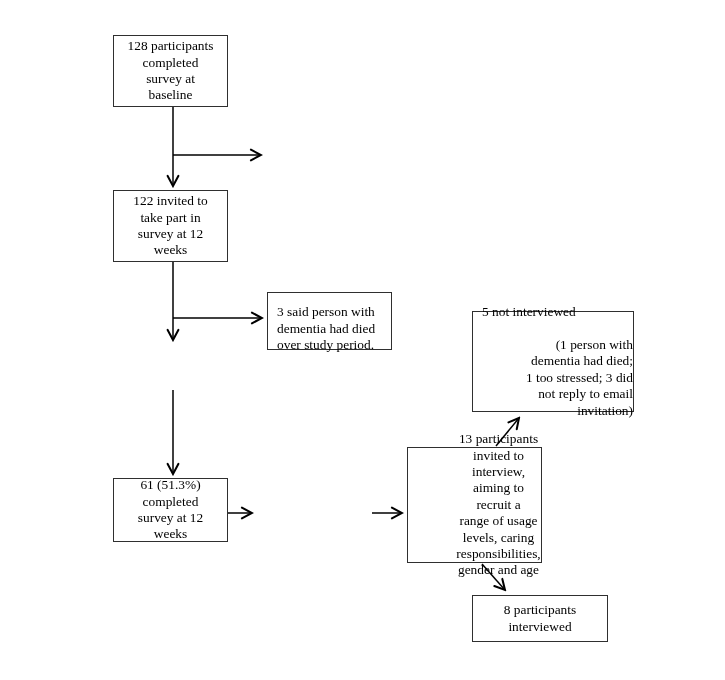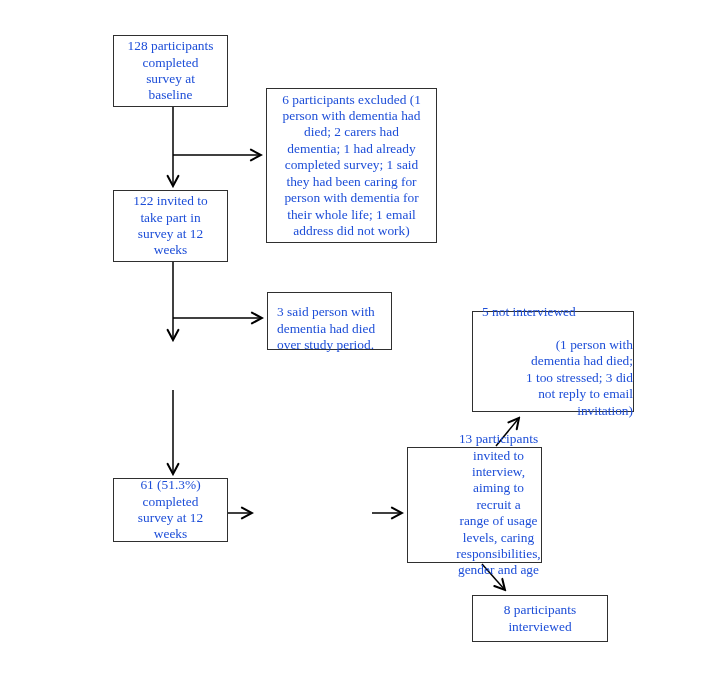--- a/index.html
+++ b/index.html
@@ -6,21 +6,21 @@
     margin: 0;
     padding: 0;
     background: #ffffff;
   }
   .canvas {
     position: relative;
     width: 725px;
     height: 680px;
     background: #ffffff;
     font-family: "Liberation Serif", "DejaVu Serif", serif;
-    color: #1d4ed8;
+    color: #000000;
     overflow: hidden;
   }
   .arrows {
     position: absolute;
     left: 0;
     top: 0;
     width: 725px;
     height: 680px;
   }
   .node {
@@ -78,31 +78,20 @@
     <path d="M482,564 L505,590" stroke="#000000" stroke-width="1.5" fill="none" marker-end="url(#ah)"></path>
   </svg>
 
   <div class="node" style="left:113px; top:35px; width:115px; height:72px;">
     <div class="txt">128 participants
 completed
 survey at
 baseline</div>
   </div>
 
-  <div class="node" style="left:266px; top:88px; width:171px; height:155px;">
-    <div class="txt">6 participants excluded (1
-person with dementia had
-died; 2 carers had
-dementia; 1 had already
-completed survey; 1 said
-they had been caring for
-person with dementia for
-their whole life; 1 email
-address did not work)</div>
-  </div>
 
   <div class="node" style="left:113px; top:190px; width:115px; height:72px;">
     <div class="txt">122 invited to
 take part in
 survey at 12
 weeks</div>
   </div>
 
   <div class="node align-left" style="left:267px; top:292px; width:125px; height:58px;">
     <div class="txt">3 said person with

